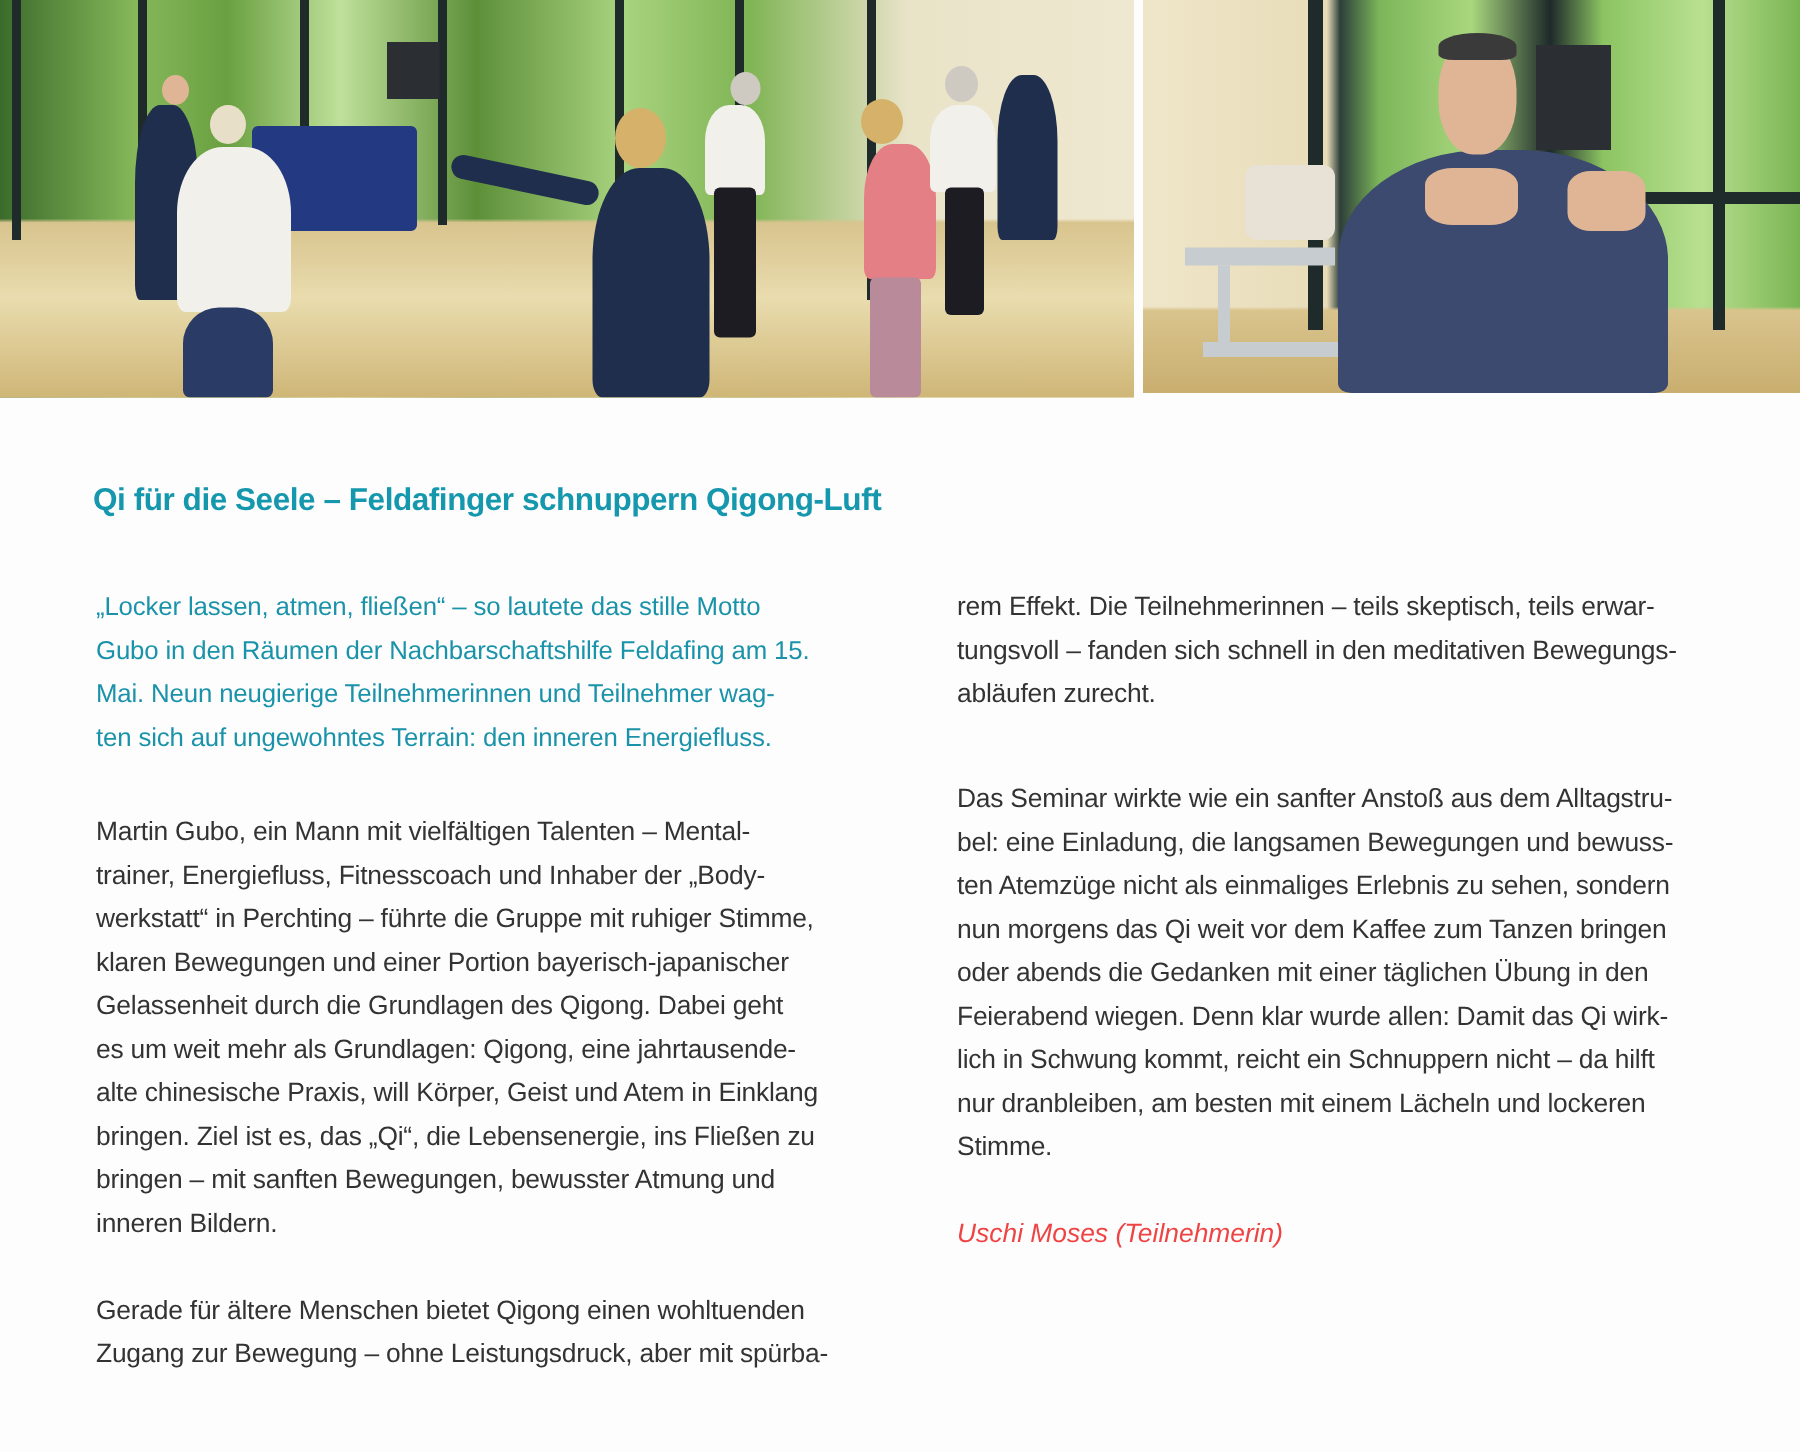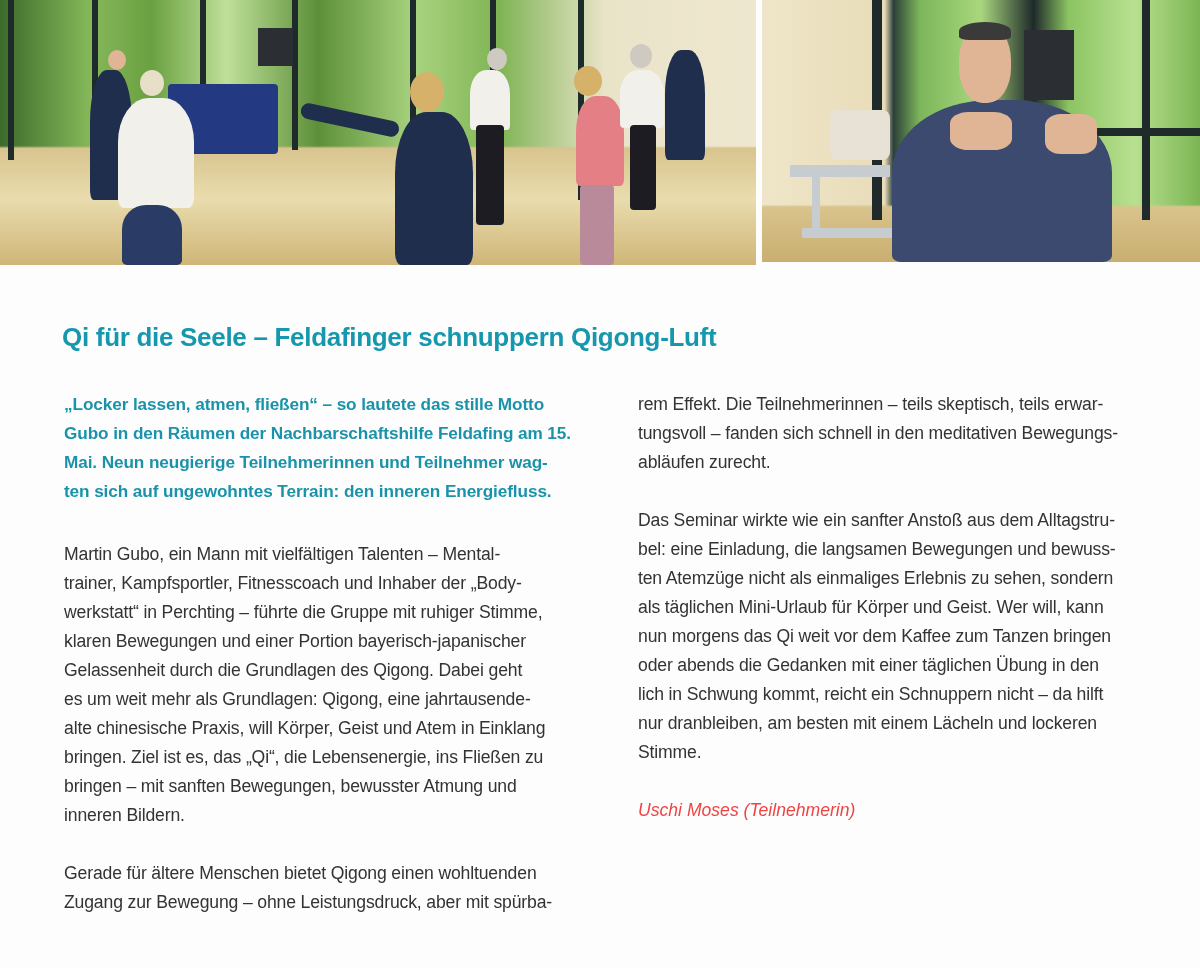--- a/index.html
+++ b/index.html
@@ -32,32 +32,32 @@
   .head { border-radius:50%; background:#e0b596; }
   .hair-blond { background:#d6b16a; border-radius:50%; }
   .hair-grey { background:#cfcac1; border-radius:50%; }
   .piano { background:#233a82; border-radius:4px; }
   .speaker { background:#2b2e33; }
   .cart { background:#c7ccd0; }
 
   #title {
     position:absolute; left:62px; top:322px; margin:0;
     font-family:"Liberation Sans", sans-serif;
-    font-weight:bold; font-size:26px; letter-spacing:-0.3px;
+    font-weight:bold; font-size:21px; letter-spacing:-0.3px;
     color:#1597ad;
     white-space:nowrap;
   }
   .col {
     position:absolute; top:390px; width:540px;
     font-size:17.6px; line-height:29px;
   }
   #col-left { left:64px; }
   #col-right { left:638px; }
   .col p { margin:0; }
-  .lead { color:#1a93aa; font-weight:bold; font-size:17.2px; letter-spacing:-0.1px; }
+  .lead { color:#1a93aa; font-weight:normal; font-size:17.2px; letter-spacing:-0.1px; }
   .body-text { color:#333; letter-spacing:-0.15px; }
   .gap { height:29px; }
   .author { font-style:italic; color:#ef4444; }
   .line { display:block; white-space:nowrap; }
 </style>
 </head>
 <body>
 
 <div id="photo1" class="photo">
   <div class="win-frame" style="left:8px;height:160px;"></div>
@@ -116,21 +116,21 @@
 <div id="col-left" class="col">
   <p class="lead">
     <span class="line">„Locker lassen, atmen, fließen“ – so lautete das stille Motto</span>
     <span class="line">Gubo in den Räumen der Nachbarschaftshilfe Feldafing am 15.</span>
     <span class="line">Mai. Neun neugierige Teilnehmerinnen und Teilnehmer wag-</span>
     <span class="line">ten sich auf ungewohntes Terrain: den inneren Energiefluss.</span>
   </p>
   <div class="gap"></div>
   <p class="body-text" style="margin-top:5px;">
     <span class="line">Martin Gubo, ein Mann mit vielfältigen Talenten – Mental-</span>
-    <span class="line">trainer, Kampfsportler, Fitnesscoach und Inhaber der „Body-</span>
+    <span class="line">trainer, Energiefluss, Fitnesscoach und Inhaber der „Body-</span>
     <span class="line">werkstatt“ in Perchting – führte die Gruppe mit ruhiger Stimme,</span>
     <span class="line">klaren Bewegungen und einer Portion bayerisch-japanischer</span>
     <span class="line">Gelassenheit durch die Grundlagen des Qigong. Dabei geht</span>
     <span class="line">es um weit mehr als Grundlagen: Qigong, eine jahrtausende-</span>
     <span class="line">alte chinesische Praxis, will Körper, Geist und Atem in Einklang</span>
     <span class="line">bringen. Ziel ist es, das „Qi“, die Lebensenergie, ins Fließen zu</span>
     <span class="line">bringen – mit sanften Bewegungen, bewusster Atmung und</span>
     <span class="line">inneren Bildern.</span>
   </p>
   <div class="gap"></div>
@@ -140,26 +140,26 @@
   </p>
 </div>
 
 <div id="col-right" class="col">
   <p class="body-text">
     <span class="line">rem Effekt. Die Teilnehmerinnen – teils skeptisch, teils erwar-</span>
     <span class="line">tungsvoll – fanden sich schnell in den meditativen Bewegungs-</span>
     <span class="line">abläufen zurecht.</span>
   </p>
   <div class="gap"></div>
-  <p class="body-text" style="margin-top:0;">
+  <p class="body-text" style="margin-top:12px;">
     <span class="line">Das Seminar wirkte wie ein sanfter Anstoß aus dem Alltagstru-</span>
     <span class="line">bel: eine Einladung, die langsamen Bewegungen und bewuss-</span>
     <span class="line">ten Atemzüge nicht als einmaliges Erlebnis zu sehen, sondern</span>
-    <span class="line">als täglichen Mini-Urlaub für Körper und Geist. Wer will, kann</span>
     <span class="line">nun morgens das Qi weit vor dem Kaffee zum Tanzen bringen</span>
     <span class="line">oder abends die Gedanken mit einer täglichen Übung in den</span>
+    <span class="line">Feierabend wiegen. Denn klar wurde allen: Damit das Qi wirk-</span>
     <span class="line">lich in Schwung kommt, reicht ein Schnuppern nicht – da hilft</span>
     <span class="line">nur dranbleiben, am besten mit einem Lächeln und lockeren</span>
     <span class="line">Stimme.</span>
   </p>
   <div class="gap"></div>
   <p class="author">Uschi Moses (Teilnehmerin)</p>
 </div>
 
 </body></html>

